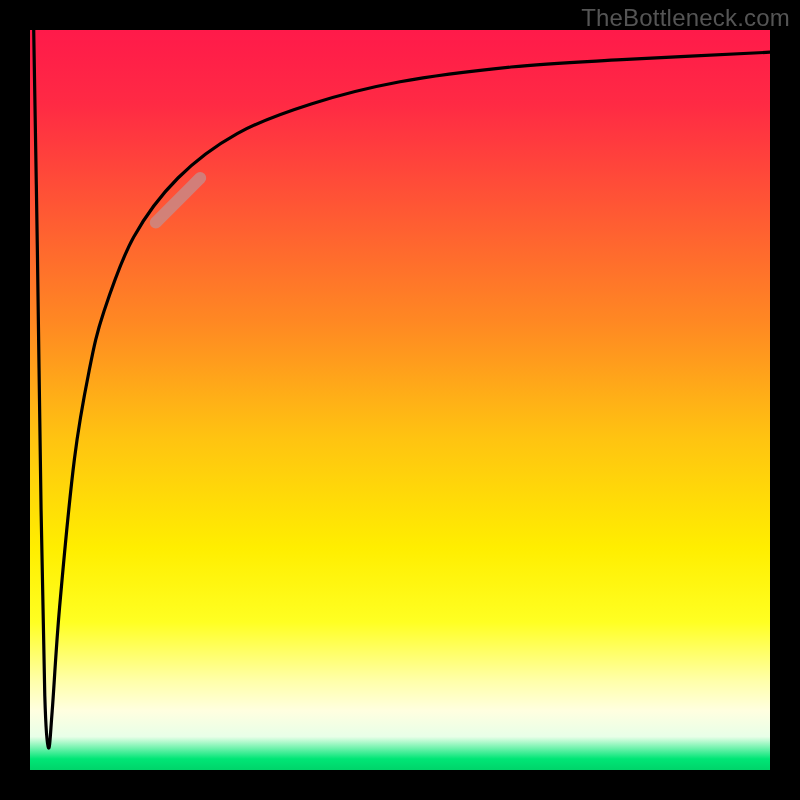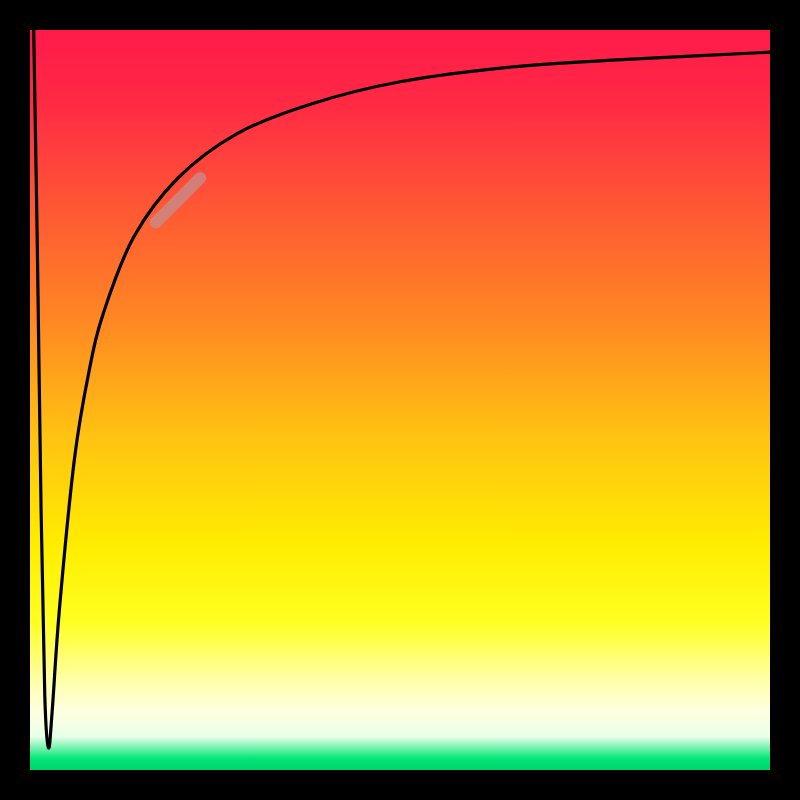--- a/index.html
+++ b/index.html
@@ -56,13 +56,14 @@
 
     <rect x="0" y="0" width="800" height="800" fill="#000"></rect>
 
     <rect id="plot-bg" fill="url(#bg-grad)" x="30" y="30" width="740" height="740"></rect>
 
     <path id="curve-path" fill="none" stroke="#000000" stroke-width="3.2" stroke-linecap="round" stroke-linejoin="round" d="M 33.70 30.00 C 34.32 67.00 36.17 171.83 37.40 252.00 C 38.63 332.17 39.87 437.00 41.10 511.00 C 42.33 585.00 43.57 656.53 44.80 696.00 C 46.03 735.47 47.27 745.33 48.50 747.80 C 49.73 750.27 50.35 734.23 52.20 710.80 C 54.05 687.37 55.90 649.13 59.60 607.20 C 63.30 565.27 69.47 498.67 74.40 459.20 C 79.33 419.73 84.27 395.07 89.20 370.40 C 94.13 345.73 96.60 333.40 104.00 311.20 C 111.40 289.00 121.27 259.40 133.60 237.20 C 145.93 215.00 160.73 195.27 178.00 178.00 C 195.27 160.73 215.00 145.93 237.20 133.60 C 259.40 121.27 284.07 112.63 311.20 104.00 C 338.33 95.37 366.70 87.97 400.00 81.80 C 433.30 75.63 474.00 70.70 511.00 67.00 C 548.00 63.30 578.83 62.07 622.00 59.60 C 665.17 57.13 745.33 53.43 770.00 52.20 "></path>
 
     <line id="highlight-seg" stroke="#c48f8f" stroke-width="12" stroke-linecap="round" opacity="0.75" x1="155.8" y1="222.4" x2="200.20000000000002" y2="177.99999999999997"></line>
   </svg>
 
+  <div class="watermark">TheBottleneck.com</div>
 </div>
 
 </body></html>

